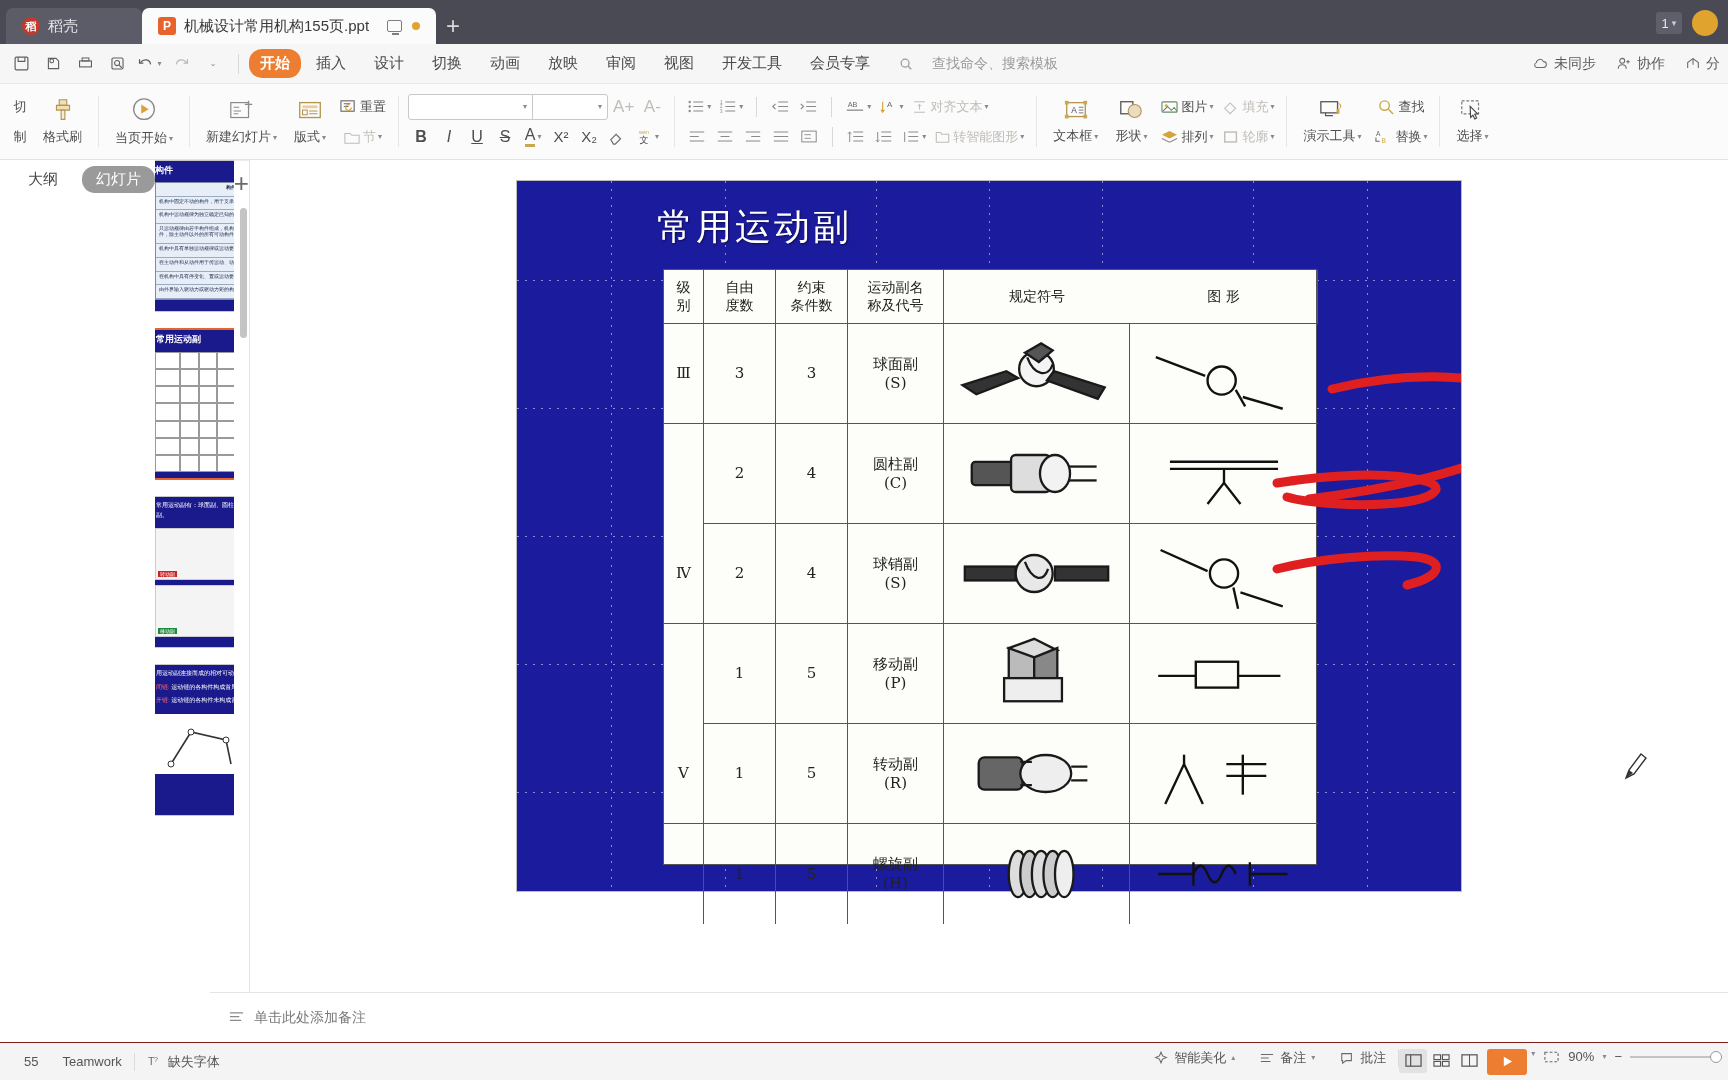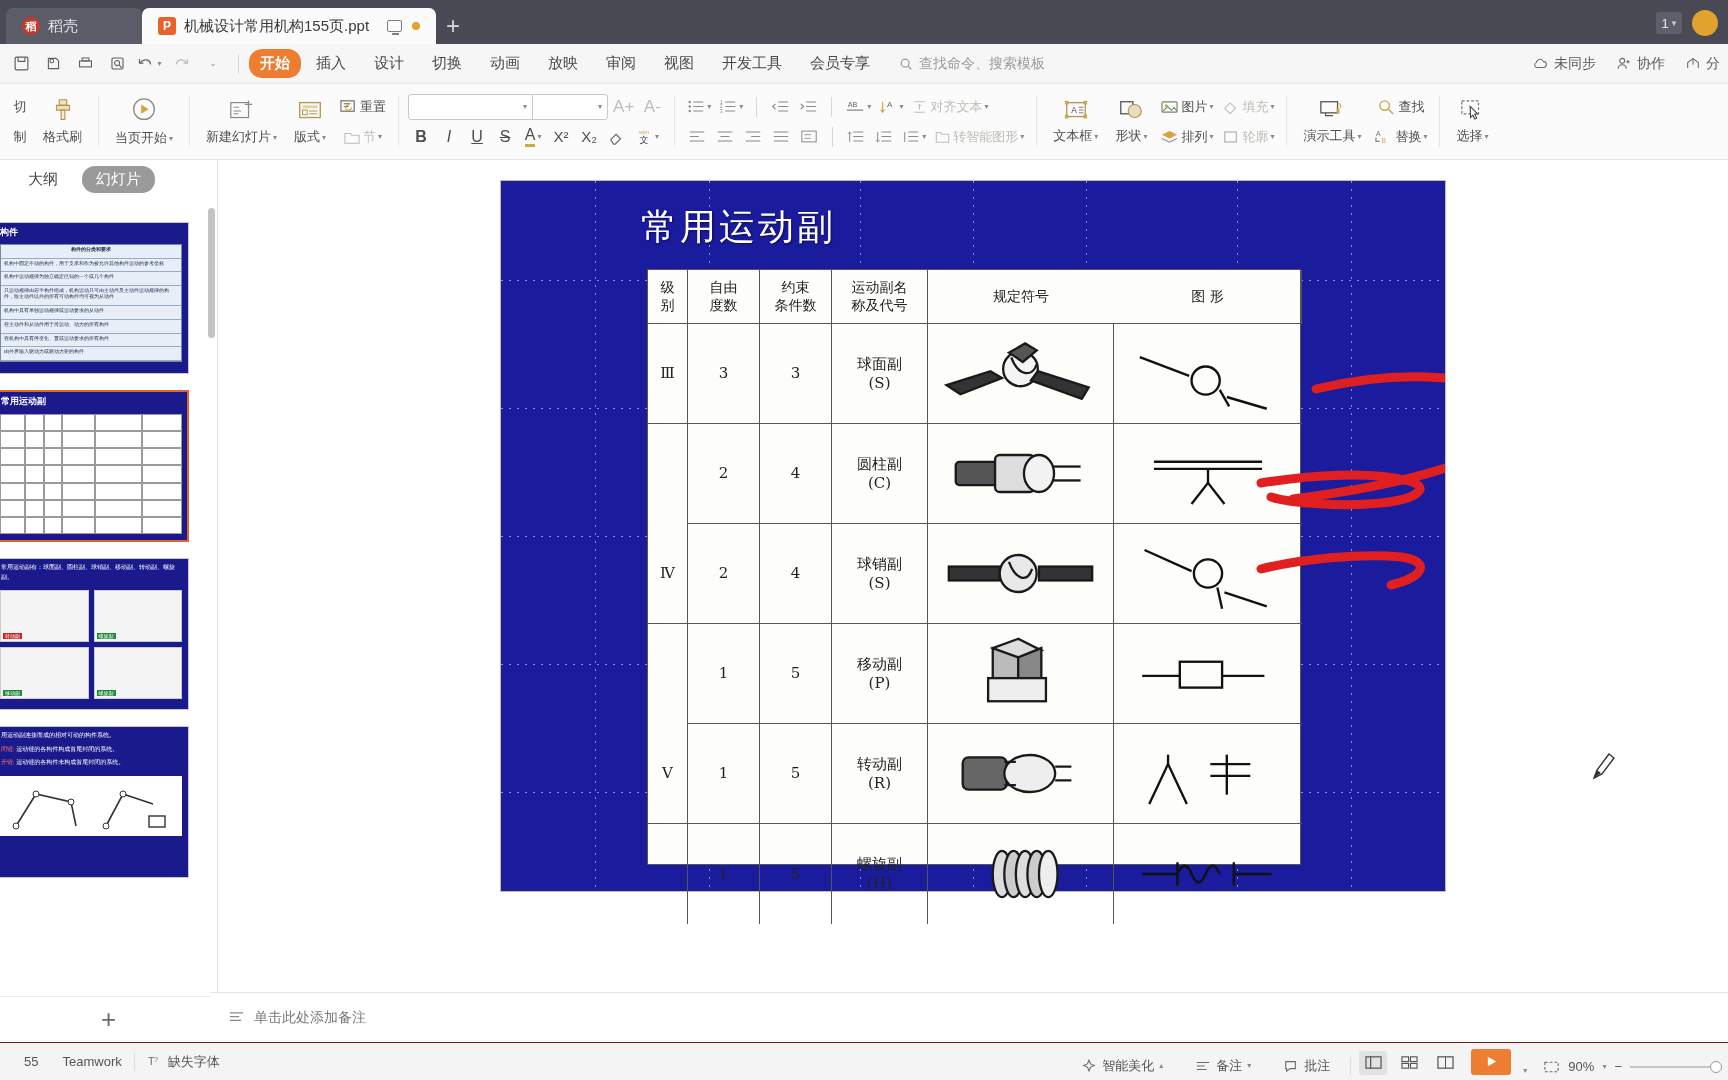--- a/index.html
+++ b/index.html
@@ -57,21 +57,21 @@
     width: 30px; height: 30px; display: flex; align-items: center; justify-content: center;
     color: #5f5f5f;
   }
   .qa-sep { width: 1px; height: 20px; background: #d8d8d8; margin: 0 8px; }
   .menu-item {
     padding: 5px 13px; font-size: 15px; color: #4a4a4a; border-radius: 13px;
     white-space: nowrap;
   }
   .menu-item.active { background: #ed7d31; color: #fff; font-weight: 600; padding: 5px 11px; }
   .search-box {
-    display: flex; align-items: center; gap: 6px; margin-left: 14px;
+    display: flex; align-items: center; gap: 19px; margin-left: 14px;
     font-size: 14px; color: #9a9a9a;
   }
   .menu-right {
     position: absolute; right: 8px; display: flex; align-items: center; gap: 20px;
     font-size: 14px; color: #5a5a5a;
   }
   .mr-item { display: flex; align-items: center; gap: 5px; }
 
   
   .ribbon {
@@ -101,27 +101,27 @@
   .fontbox .fld { height: 24px; display: flex; align-items: center; justify-content: flex-end;
     padding-right: 5px; font-size: 12px; color: #9a9a9a; }
   .fontbox .fld.a { width: 124px; border-right: 1px solid #c9c9c9; }
   .fontbox .fld.b { width: 74px; }
 
   
   .main { flex: 1; display: flex; min-height: 0; position: relative; background: #fff; }
 
   
   .sidebar {
-    width: 218px; flex: none; background: #fff; border-right: 1px solid #e4e4e4;
-    display: flex; flex-direction: column; position: relative;
+    width: 250px; flex: none; background: #fff; border-right: 1px solid #e4e4e4;
+    display: flex; flex-direction: row; position: relative;
   }
   .side-tabs { height: 38px; display: flex; align-items: center; gap: 10px; padding-left: 14px; flex: none; }
   .side-tab { font-size: 15px; color: #4a4a4a; padding: 4px 14px; border-radius: 13px; }
   .side-tab.active { background: #9a9a9a; color: #fff; }
-  .thumbs { flex: 1; overflow: hidden; position: relative; padding-left: 1px; margin-top: 24px; }
+  .thumbs { flex: 1; overflow: hidden; position: relative; padding-left: 1px; }
   .thumb {
     width: 196px; height: 152px; margin: 0 0 16px -8px; background: #1a1a8c;
     position: relative; overflow: hidden; border: 1px solid #c8c8c8;
   }
   .thumb.sel { border: 2px solid #e8622c; }
   .thumb-title { color: #fff; font-size: 9px; padding: 3px 6px; font-weight: bold; }
   .mini-table {
     margin: 2px 6px; background: #e8eef8; border: 1px solid #7a8ba8;
     height: 118px; display: flex; flex-direction: column;
   }
@@ -202,21 +202,21 @@
   .notes-wrap { position: absolute; left: 210px; right: 0; bottom: 0; height: 50px; }
 
   
   .status {
     height: 38px; background: #f4f4f4; border-top: 1px solid #7f1d1d;
     display: flex; align-items: center; padding: 0 12px; gap: 0;
     font-size: 13px; color: #555; flex: none; position: relative;
   }
   .st-item { display: flex; align-items: center; gap: 5px; padding: 0 12px; white-space: nowrap; }
   .st-sep { width: 1px; height: 18px; background: #dcdcdc; }
-  .st-right { margin-left: auto; display: flex; align-items: flex-end; gap: 8px; }
+  .st-right { margin-left: auto; display: flex; align-items: flex-start; gap: 0; }
   .view-btn { width: 28px; height: 24px; display: flex; align-items: center; justify-content: center; }
   .view-btn.on { background: #e2e2e2; border-radius: 3px; }
   .play-btn {
     width: 40px; height: 26px; background: #ed7d31; border-radius: 3px;
     display: flex; align-items: center; justify-content: center; color: #fff; margin: 0 4px;
   }
   .zoom-slider { display: flex; align-items: center; gap: 8px; padding-left: 8px; }
   .zs-line { width: 86px; height: 2px; background: #c4c4c4; position: relative; }
   .zs-knob { position: absolute; right: -6px; top: -5px; width: 12px; height: 12px;
     border-radius: 50%; border: 1.6px solid #9a9a9a; background: #fff; }

